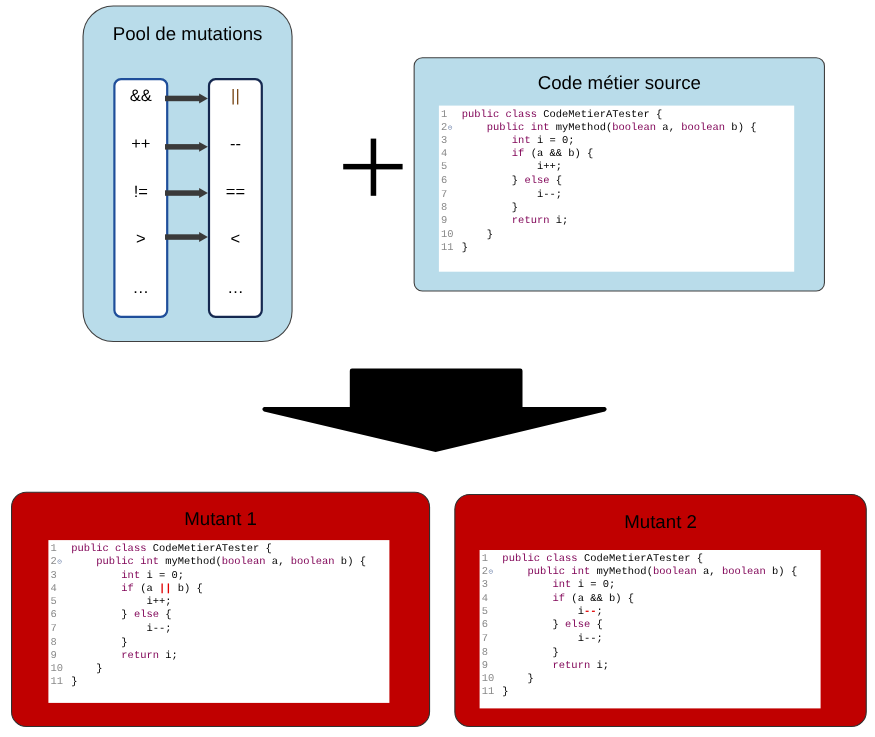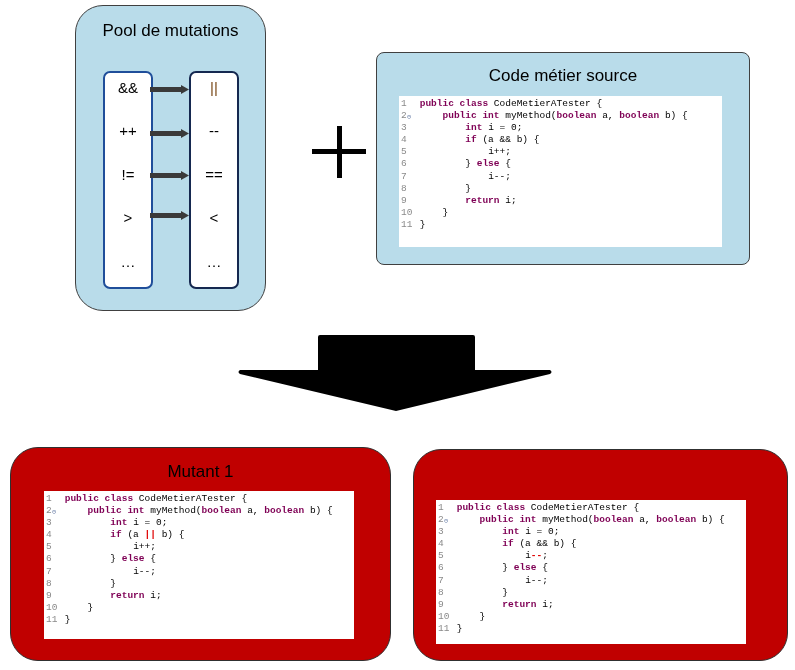--- a/index.html
+++ b/index.html
@@ -7,29 +7,29 @@
   .abs { position:absolute; box-sizing:border-box; }
   .pool { left:75px; top:5px; width:191px; height:306px; background:#b9dcea; border:1.5px solid #404040; border-radius:28px; }
   .title { position:absolute; left:0; right:0; text-align:center; font-size:17px; color:#000; }
   .col { position:absolute; top:65px; width:46px; height:214px; background:#fff; border-radius:7px; }
   .col.left { left:27px; border:2px solid #1f4e9a; }
   .col.right { left:113px; border:2px solid #152850; }
   .op { position:absolute; left:0; right:0; text-align:center; font-size:15px; color:#000; }
   .op.bar { color:#7a4a1a; }
   .marrow { position:absolute; left:74px; width:40px; height:8px; }
   .src { left:376px; top:52px; width:374px; height:213px; background:#b9dcea; border:1.5px solid #404040; border-radius:8px; }
-  .mut { background:#c00000; border:1.5px solid #303030; border-radius:28px; }
+  .mut { background:#c00000; border:1.5px solid #303030; border-radius:14px; }
   .m1 { left:10px; top:447px; width:381px; height:214px; }
   .m2 { left:413px; top:449px; width:375px; height:212px; }
   .code { position:absolute; background:#fff; font-family:"Liberation Mono", monospace; font-size:9.5px; line-height:12.1px; padding-top:2px; }
   .ln { display:flex; white-space:pre; }
   .num { width:13px; color:#8a8a8a; text-align:left; padding-left:2px; position:relative; }
   .num .fold { position:absolute; left:8px; top:1px; font-size:7px; color:#6a7fa8; }
   .txt { color:#000; }
-  .kw { color:#7f0055; font-weight:bold; }
+  .kw { color:#7f0055; font-weight:normal; }
   .mutated { color:#e00000; font-weight:bold; }
   svg { position:absolute; overflow:visible; }
 </style>
 </head>
 <body>
 
 <div class="abs pool">
   <div class="title" style="top:15px;">Pool de mutations</div>
   <div class="col left">
     <div class="op" style="top:6px;">&amp;&amp;</div>
@@ -100,20 +100,21 @@
       <div class="ln"><span class="num">6</span><span class="txt">         </span><span class="txt">} </span><span class="kw">else </span><span class="txt">{</span></div>
       <div class="ln"><span class="num">7</span><span class="txt">             </span><span class="txt">i--;</span></div>
       <div class="ln"><span class="num">8</span><span class="txt">         </span><span class="txt">}</span></div>
       <div class="ln"><span class="num">9</span><span class="txt">         </span><span class="kw">return </span><span class="txt">i;</span></div>
       <div class="ln"><span class="num">10</span><span class="txt">     </span><span class="txt">}</span></div>
       <div class="ln"><span class="num">11</span><span class="txt"> </span><span class="txt">}</span></div>
     </div>
 </div>
 
 <div class="abs mut m2">
+  <div class="title" style="top:15px;">Mutant 2</div>
   <div class="code" style="left:22px; top:50px; width:310px; height:142px;">
       <div class="ln"><span class="num">1</span><span class="txt"> </span><span class="kw">public class </span><span class="txt">CodeMetierATester {</span></div>
       <div class="ln"><span class="num">2<span class="fold">⊝</span></span><span class="txt">     </span><span class="kw">public int </span><span class="txt">myMethod(</span><span class="kw">boolean </span><span class="txt">a, </span><span class="kw">boolean </span><span class="txt">b) {</span></div>
       <div class="ln"><span class="num">3</span><span class="txt">         </span><span class="kw">int </span><span class="txt">i = 0;</span></div>
       <div class="ln"><span class="num">4</span><span class="txt">         </span><span class="kw">if </span><span class="txt">(a &amp;&amp; b) {</span></div>
       <div class="ln"><span class="num">5</span><span class="txt">             </span><span class="txt">i</span><span class="mutated">--</span><span class="txt">;</span></div>
       <div class="ln"><span class="num">6</span><span class="txt">         </span><span class="txt">} </span><span class="kw">else </span><span class="txt">{</span></div>
       <div class="ln"><span class="num">7</span><span class="txt">             </span><span class="txt">i--;</span></div>
       <div class="ln"><span class="num">8</span><span class="txt">         </span><span class="txt">}</span></div>
       <div class="ln"><span class="num">9</span><span class="txt">         </span><span class="kw">return </span><span class="txt">i;</span></div>

